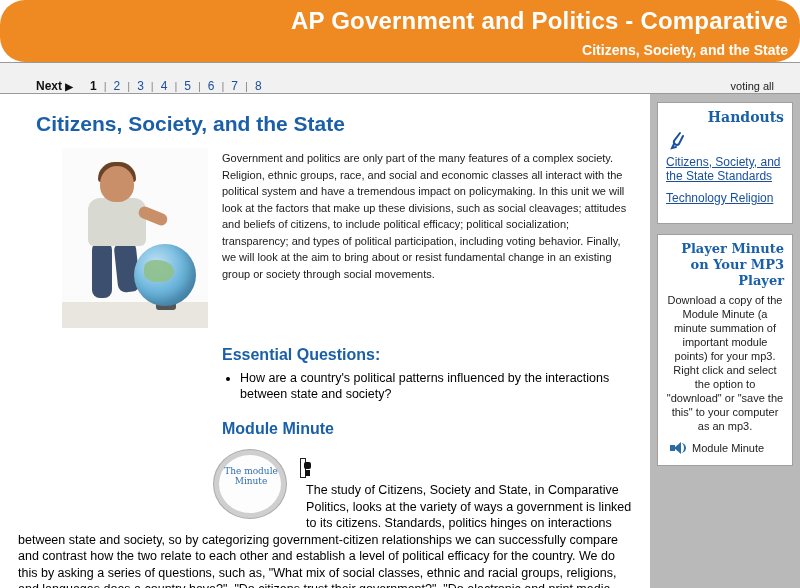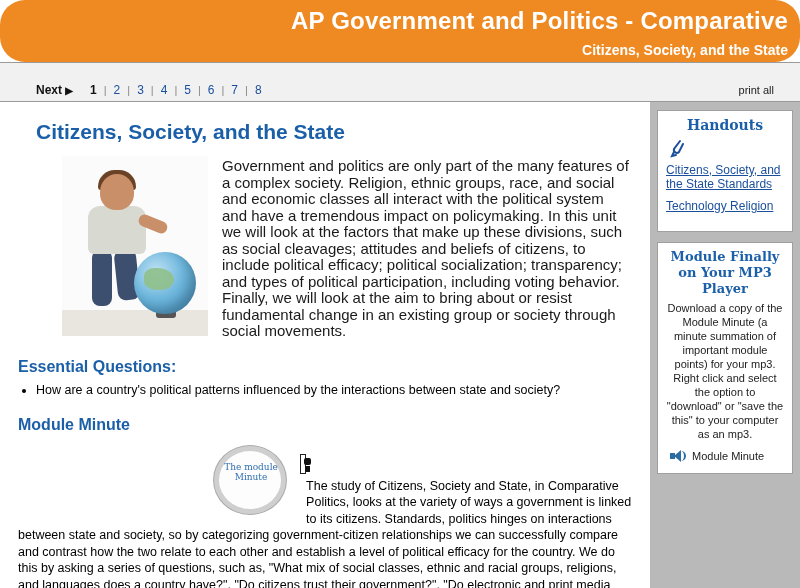--- a/index.html
+++ b/index.html
@@ -36,21 +36,21 @@
   .header-subtitle {
     text-align: right;
     font-size: 14px;
     font-weight: bold;
     line-height: 20px;
     padding-top: 2px;
   }
 
   
   .navbar {
-    height: 40px;
+    height: 32px;
     background: #f1f1f1;
     border-top: 1px solid #9a9a9a;
     border-bottom: 1px solid #9a9a9a;
     display: flex;
     align-items: center;
     font-size: 12px;
     padding: 16px 10px 0 36px;
     position: relative;
   }
   .nav-next {
@@ -163,21 +163,21 @@
   .photo .globe-stand {
     position:absolute; left:94px; top:154px; width:20px; height:8px;
     background:#555; border-radius:3px;
   }
   .photo .floor {
     position:absolute; left:0; bottom:0; width:100%; height:26px;
     background:#e9e6e0;
   }
 
   .intro-text {
-    font-size: 15px;
+    font-size: 11px;
     line-height: 16.5px;
     color: #1a1a1a;
     padding-top: 2px;
   }
   h2.section {
     color: #1a5fa8;
     font-size: 16px;
     font-weight: bold;
     margin: 18px 0 6px 0;
   }
@@ -237,21 +237,21 @@
   }
 
   
   .panel {
     background: #ffffff;
     border: 1px solid #9f9f9f;
     margin-bottom: 10px;
     padding: 6px 8px 10px 8px;
   }
   .panel-title {
-    text-align: center;
+    text-align: right;
     color: #1a5fa8;
     font-size: 14px;
     font-weight: bold;
     font-family: "DejaVu Serif", serif;
     margin-bottom: 4px;
   }
   .panel-title.small { font-size: 13px; line-height: 16px; }
   .handout-icon {
     width: 18px; height: 20px; margin: 2px 0 6px 2px;
     position: relative;
@@ -321,21 +321,21 @@
       <a href="#">4</a>
       <span class="page-sep">|</span>
       <a href="#">5</a>
       <span class="page-sep">|</span>
       <a href="#">6</a>
       <span class="page-sep">|</span>
       <a href="#">7</a>
       <span class="page-sep">|</span>
       <a href="#">8</a>
     </span>
-    <span class="print-all">print all</span>
+    <span class="print-all">voting all</span>
   </div>
 
   <div class="content-wrap">
 
     <div class="main-col">
       <h1 class="page-title">Citizens, Society, and the State</h1>
 
       <div class="intro-row">
         <div class="photo">
           <div class="bg"></div>
@@ -345,21 +345,21 @@
           <div class="child-shirt"></div>
           <div class="child-hair"></div>
           <div class="child-head"></div>
           <div class="child-arm"></div>
           <div class="globe-stand"></div>
           <div class="globe"></div>
         </div>
         <div class="intro-text">Government and politics are only part of the many features of a complex society. Religion, ethnic groups, race, and social and economic classes all interact with the political system and have a tremendous impact on policymaking. In this unit we will look at the factors that make up these divisions, such as social cleavages; attitudes and beliefs of citizens, to include political efficacy; political socialization; transparency; and types of political participation, including voting behavior. Finally, we will look at the aim to bring about or resist fundamental change in an existing group or society through social movements.</div>
       </div>
 
-      <div style="">
+      <div style="margin-left:204px;">
         <h2 class="section">Essential Questions:</h2>
         <ul class="eq-list">
           <li>How are a country's political patterns influenced by the interactions between state and society?</li>
         </ul>
         <h2 class="section">Module Minute</h2>
       </div>
 
       <div class="mm-row">
         <div class="clock">
           <div class="face"></div>
@@ -379,21 +379,21 @@
           <svg width="18" height="22" viewBox="0 0 18 22">
             <path d="M12 4 L6 12 a3 3 0 0 0 5 3 L15 7" fill="none" stroke="#1a4f9c" stroke-width="2" stroke-linecap="round"></path>
             <path d="M6 15 l-2 4 4 -1" fill="none" stroke="#1a4f9c" stroke-width="2" stroke-linecap="round"></path>
           </svg>
         </div>
         <a href="#" class="link">Citizens, Society, and the State Standards</a>
         <a href="#" class="link">Technology Religion</a>
       </div>
 
       <div class="panel">
-        <div class="panel-title small">Module Finally on Your MP3 Player</div>
+        <div class="panel-title small">Player Minute on Your MP3 Player</div>
         <p class="body">Download a copy of the Module Minute (a minute summation of important module points) for your mp3. Right click and select the option to "download" or "save the this" to your computer as an mp3.</p>
         <div class="audio-row">
           <span class="spk">
             <span class="box"></span>
               <span class="cone"></span>
               <span class="wave"></span>
           </span>
           <span>Module Minute</span>
         </div>
       </div>

